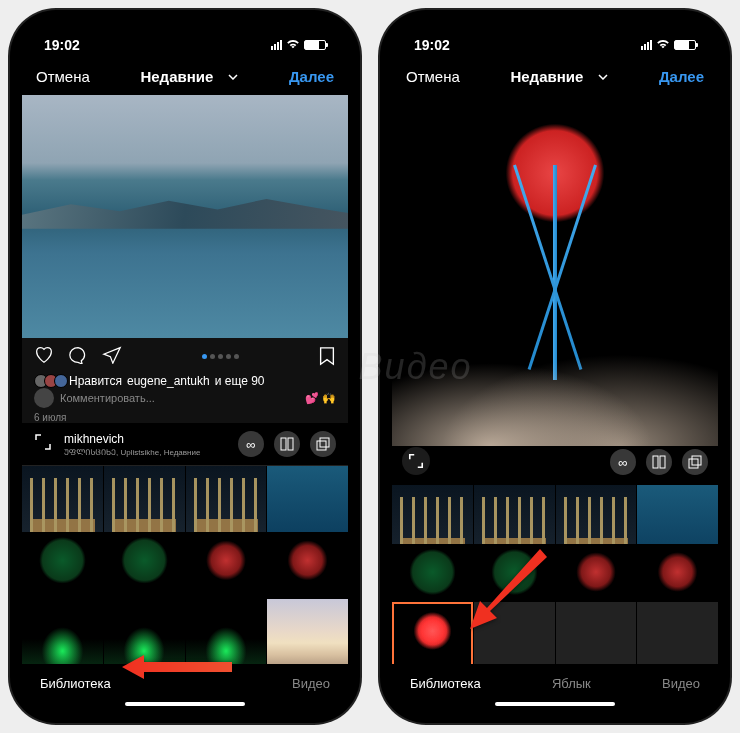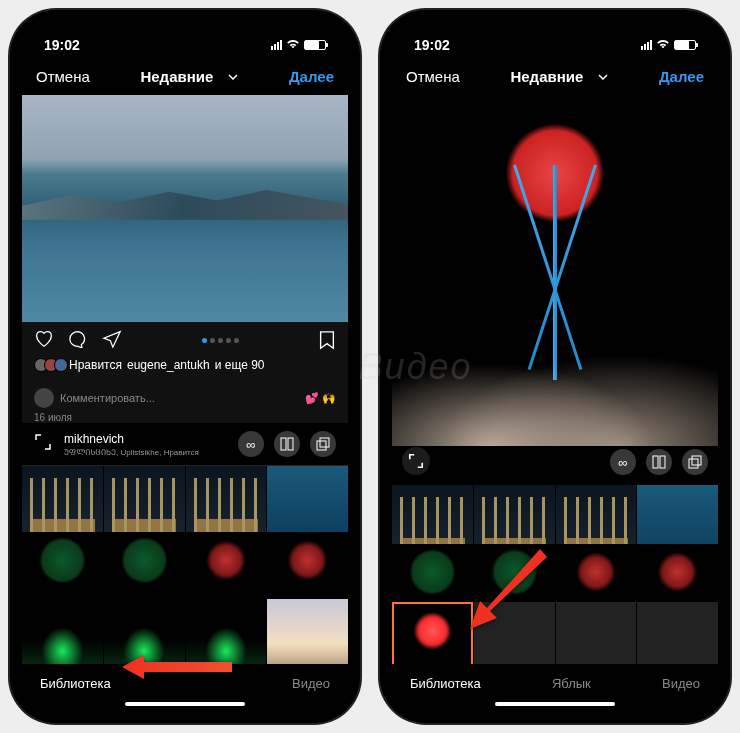--- a/index.html
+++ b/index.html
@@ -21,21 +21,21 @@
 .post-actions-l{display:flex;gap:14px}
 .dots{display:flex;gap:3px;align-items:center}
 .dot{width:5px;height:5px;border-radius:50%;background:#555}
 .dot.active{background:#3897f0}
 .post-text{padding:0 12px;color:#fff;font-size:12px}
 .like-line{display:flex;align-items:flex-start;gap:5px}
 .avatars{display:flex}
 .av{width:14px;height:14px;border-radius:50%;background:#666;border:1px solid #000;margin-right:-4px}
 .username{font-weight:400}
 .hashtag{color:#9cc}
-.comment-line{display:flex;align-items:center;gap:6px;margin-top:16px;color:#888;font-size:11px}
+.comment-line{display:flex;align-items:center;gap:6px;margin-top:0;color:#888;font-size:11px}
 .comment-av{width:20px;height:20px;border-radius:50%;background:#444}
 .date{color:#888;font-size:10px;margin-top:4px}
 .header-bar{display:flex;justify-content:space-between;align-items:center;padding:8px 12px;color:#fff;border-bottom:1px solid #222}
 .hb-l{display:flex;align-items:center;gap:8px;font-size:12px}
 .hb-av{width:22px;height:22px;border-radius:50%;background:#333;border:1px solid #555}
 .hb-sub{font-size:8px;color:#999}
 .hb-r{display:flex;gap:10px}
 .hb-icon{width:26px;height:26px;border-radius:50%;background:rgba(80,80,80,.7);display:flex;align-items:center;justify-content:center;font-size:13px;color:#fff}
 .expand-icon{position:absolute;bottom:10px;left:10px;width:28px;height:28px;border-radius:50%;background:rgba(40,40,40,.7);display:flex;align-items:center;justify-content:center;color:#fff}
 .preview-icons{position:absolute;bottom:10px;right:10px;display:flex;gap:10px}
@@ -137,33 +137,33 @@
             </div>
       <span>Нравится</span>
       <span class="username">eugene_antukh</span>
       <span>и еще 90</span>
     </div>
     <div class="comment-line">
             <div class="comment-av"></div>
             <span>Комментировать...</span>
             <span style="margin-left:auto">💕 🙌</span>
           </div>
-    <div class="date">16 июля</div>
+    <div class="date">6 июля</div>
   </div>
 </div>
 <div class="header-bar">
   <div class="hb-l">
     <div class="hb-av" style="background:none;border:none">
       <svg width="18" height="18" viewBox="0 0 18 18">
               <path d="M2 7V2h5M16 11v5h-5" stroke="#fff" stroke-width="1.5" fill="none"></path>
             </svg>
     </div>
     <div>
             <div class="username">mikhnevich</div>
-            <div class="hb-sub">ᲣᲤᲚᲘᲡᲪᲘᲮᲔ, Uplistsikhe, Нравится</div>
+            <div class="hb-sub">ᲣᲤᲚᲘᲡᲪᲘᲮᲔ, Uplistsikhe, Недавние</div>
           </div>
   </div>
   <div class="hb-r">
     <div class="hb-icon">∞</div>
     <div class="hb-icon">
             <svg width="14" height="14" viewBox="0 0 14 14">
               <rect x="1" y="1" width="5" height="12" stroke="#fff" fill="none"></rect>
               <rect x="8" y="1" width="5" height="12" stroke="#fff" fill="none"></rect>
             </svg>
           </div>

